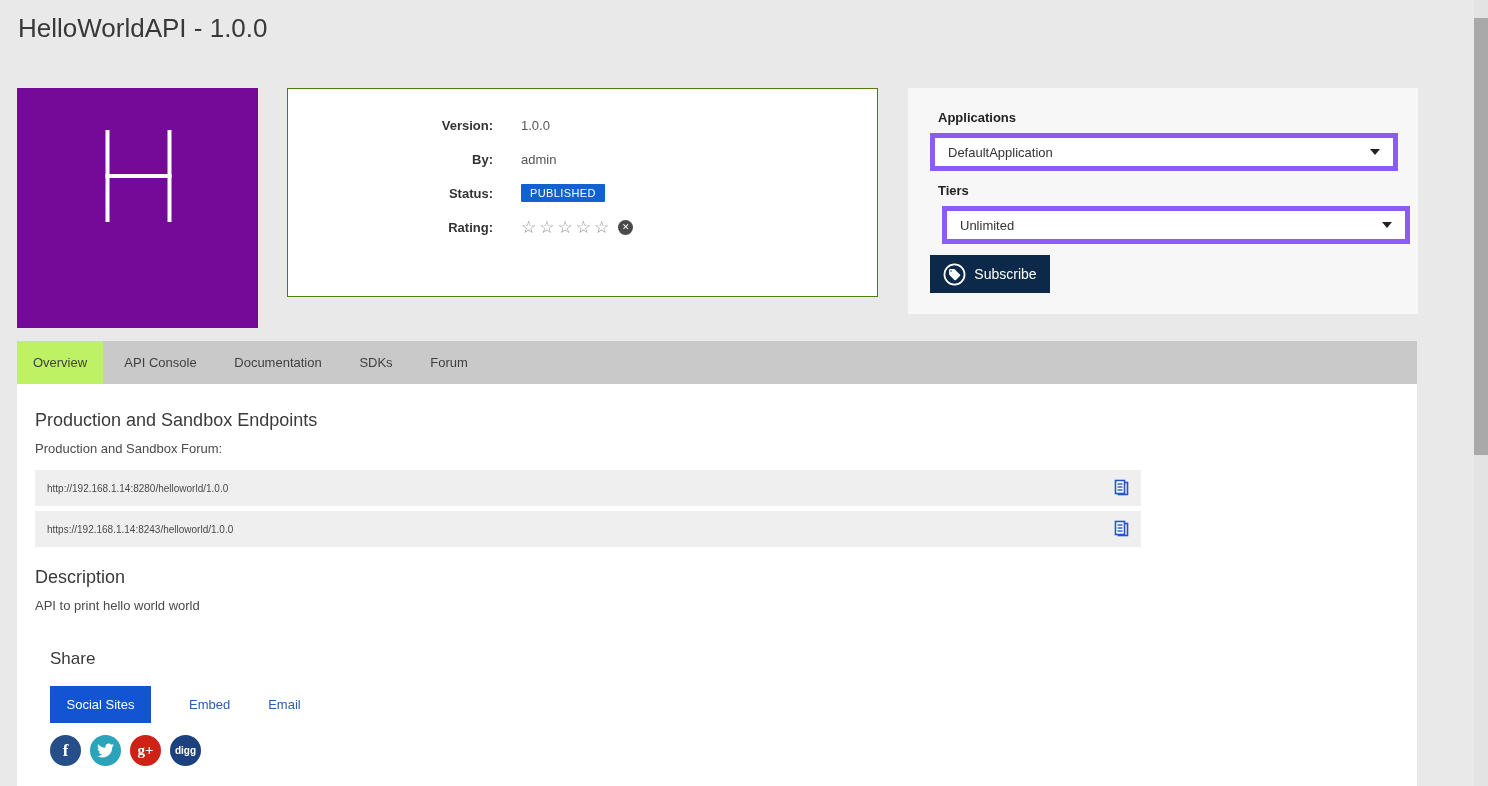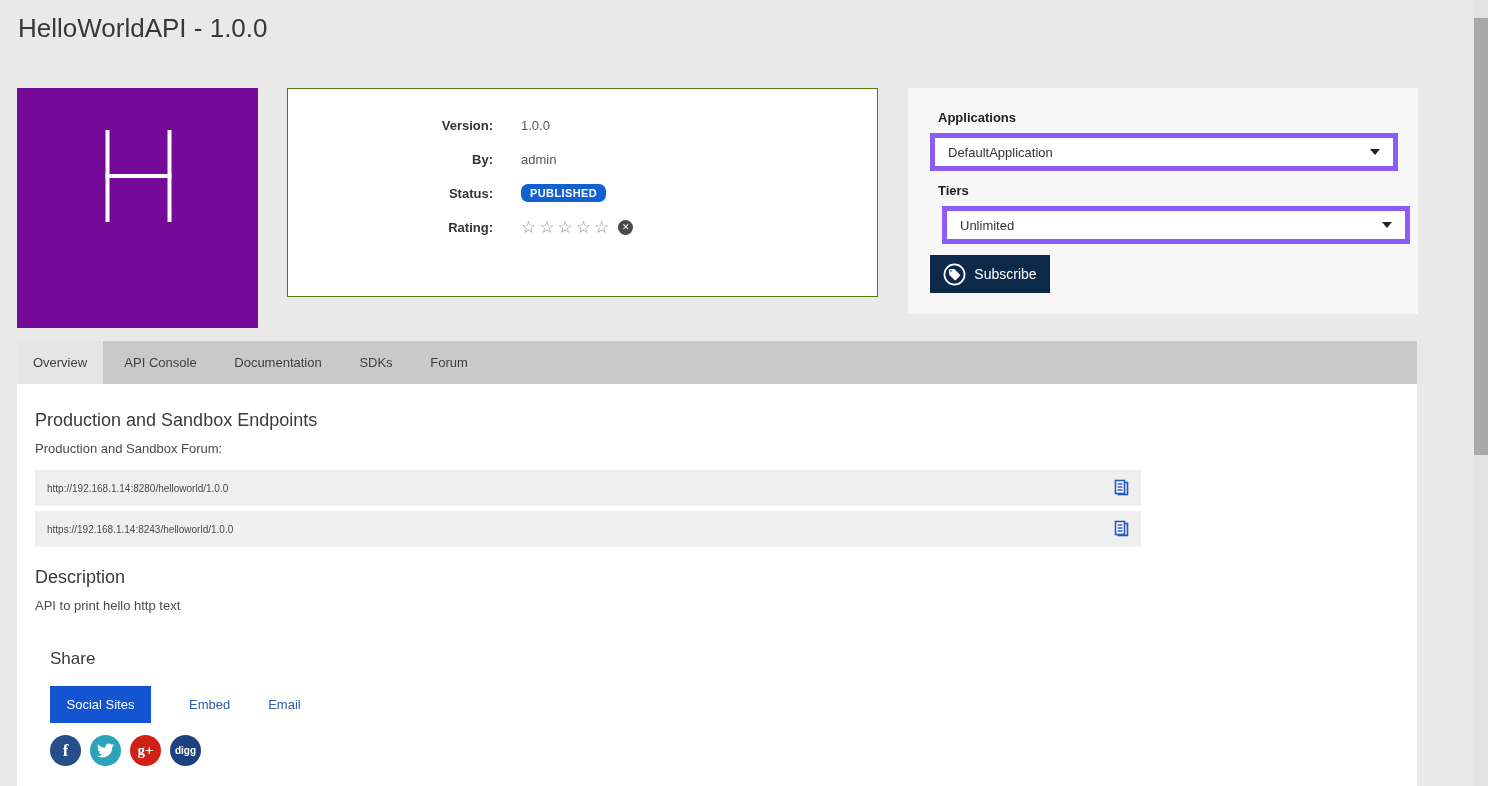--- a/index.html
+++ b/index.html
@@ -25,22 +25,22 @@
     position:absolute; left:287px; top:88px; width:591px; height:209px;
     background:#ffffff; border:1px solid #4d7c0f;
     padding-top:19px;
   }
   .info-row{ display:flex; align-items:center; height:34px; font-size:13px; }
   .info-label{ width:205px; text-align:right; font-weight:bold; color:#333; }
   .info-value{ margin-left:28px; color:#555; }
   .status-badge{
     margin-left:28px;
     background:#1261d1; color:#fff;
-    font-size:11px; font-weight:bold; letter-spacing:.4px;
-    padding:3px 9px; border-radius:7px;
+    font-size:11px; font-weight:normal; letter-spacing:.4px;
+    padding:3px 9px; border-radius:1px;
   }
   .stars{ margin-left:28px; color:#8f8f8f; font-size:17px; letter-spacing:3px; cursor:pointer; }
   .rating-clear{
     display:inline-flex; align-items:center; justify-content:center;
     width:15px; height:15px; margin-left:6px; border-radius:50%;
     background:#4a4a4a; color:#fff; font-size:9px; line-height:1;
     cursor:pointer; vertical-align:2px;
   }
   
   .sub-panel{
@@ -69,21 +69,21 @@
   }
   
   .tabstrip{
     position:absolute; left:17px; top:341px; width:1400px; height:43px;
     background:#c9c9c9; display:flex;
   }
   .tab{
     height:43px; line-height:43px; text-align:center;
     font-size:13px; color:#3f3f3f; cursor:pointer;
   }
-  .tab.active{ background:#e5e5e5; }
+  .tab.active{ background:#bef264; }
   .t0{width:86px;} .t1{width:115px;} .t2{width:120px;} .t3{width:76px;} .t4{width:70px;}
   
   .content{
     position:absolute; left:17px; top:384px; width:1400px; height:458px;
     background:#ffffff; padding-left:18px;
   }
   .h-section{ font-size:18px; font-weight:400; color:#3a3a3a; }
   .h-endpoints{ padding-top:26px; }
   .sub-text{ margin-top:10px; font-size:13px; color:#4a4a4a; }
   .url-row{
@@ -208,21 +208,21 @@
         <rect x="4.5" y="3.5" width="9" height="12" fill="none" stroke="#2456c5" stroke-width="1.6"></rect>
         <rect x="1.5" y="1.5" width="9" height="13" fill="#ffffff" stroke="#2456c5" stroke-width="1.6"></rect>
         <line x1="3.5" y1="5" x2="8.5" y2="5" stroke="#2456c5" stroke-width="1.4"></line>
         <line x1="3.5" y1="8" x2="8.5" y2="8" stroke="#2456c5" stroke-width="1.4"></line>
         <line x1="3.5" y1="11" x2="8.5" y2="11" stroke="#2456c5" stroke-width="1.4"></line>
       </svg>
     </span>
   </div>
 
   <div class="h-section h-desc">Description</div>
-  <div class="desc-text">API to print hello http text</div>
+  <div class="desc-text">API to print hello world world</div>
 
   <div class="share">
     <div class="h-share">Share</div>
     <div class="share-tabs">
       <div class="share-tab-active">Social Sites</div>
       <span class="share-link">Embed</span>
       <span class="share-link">Email</span>
     </div>
     <div class="social-row">
       <div class="soc soc-fb">f</div>

